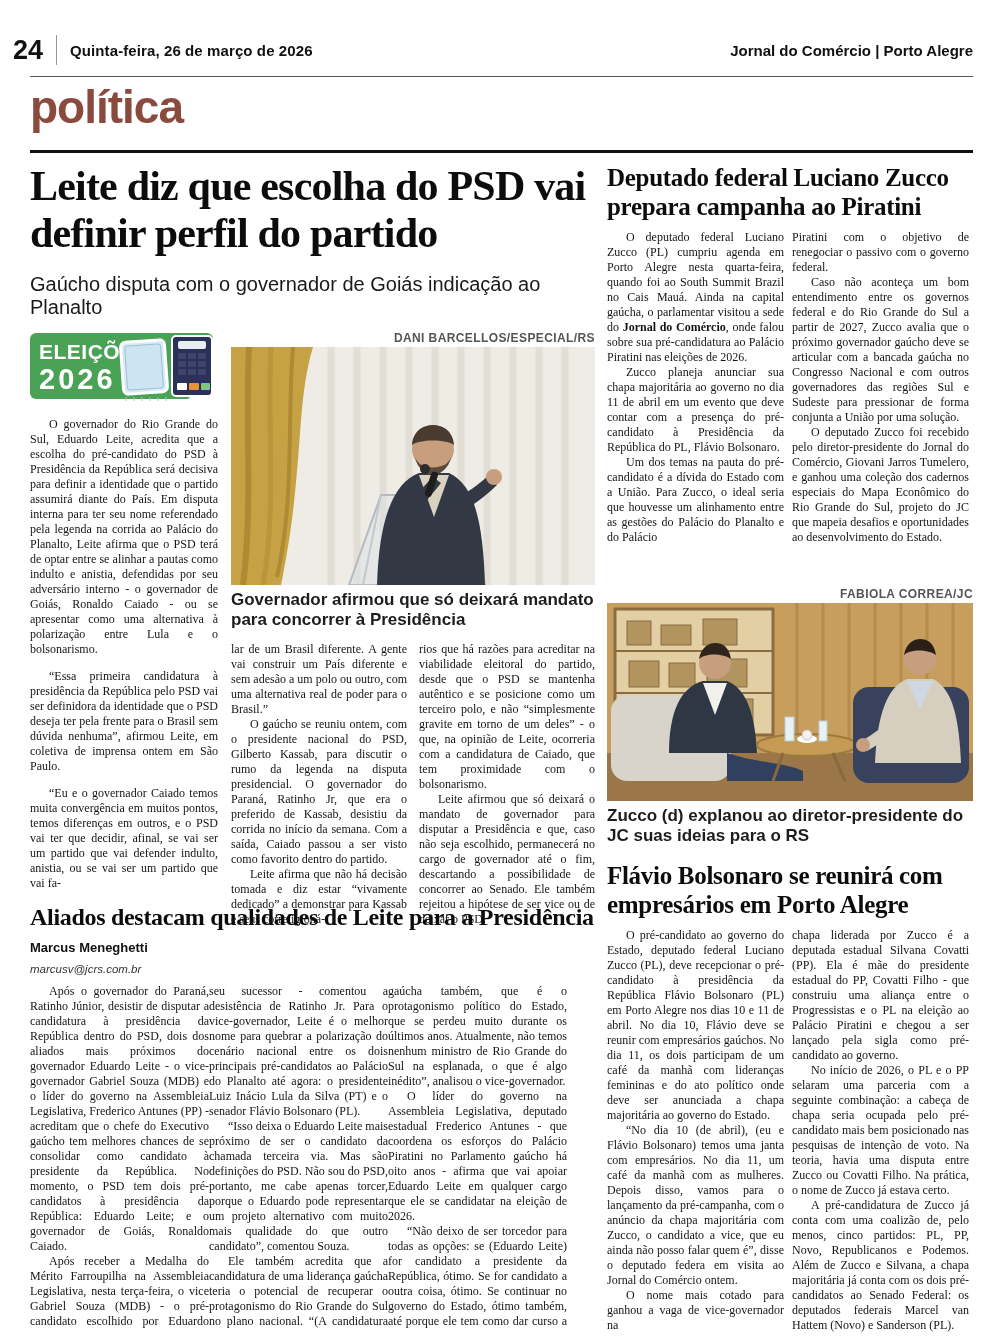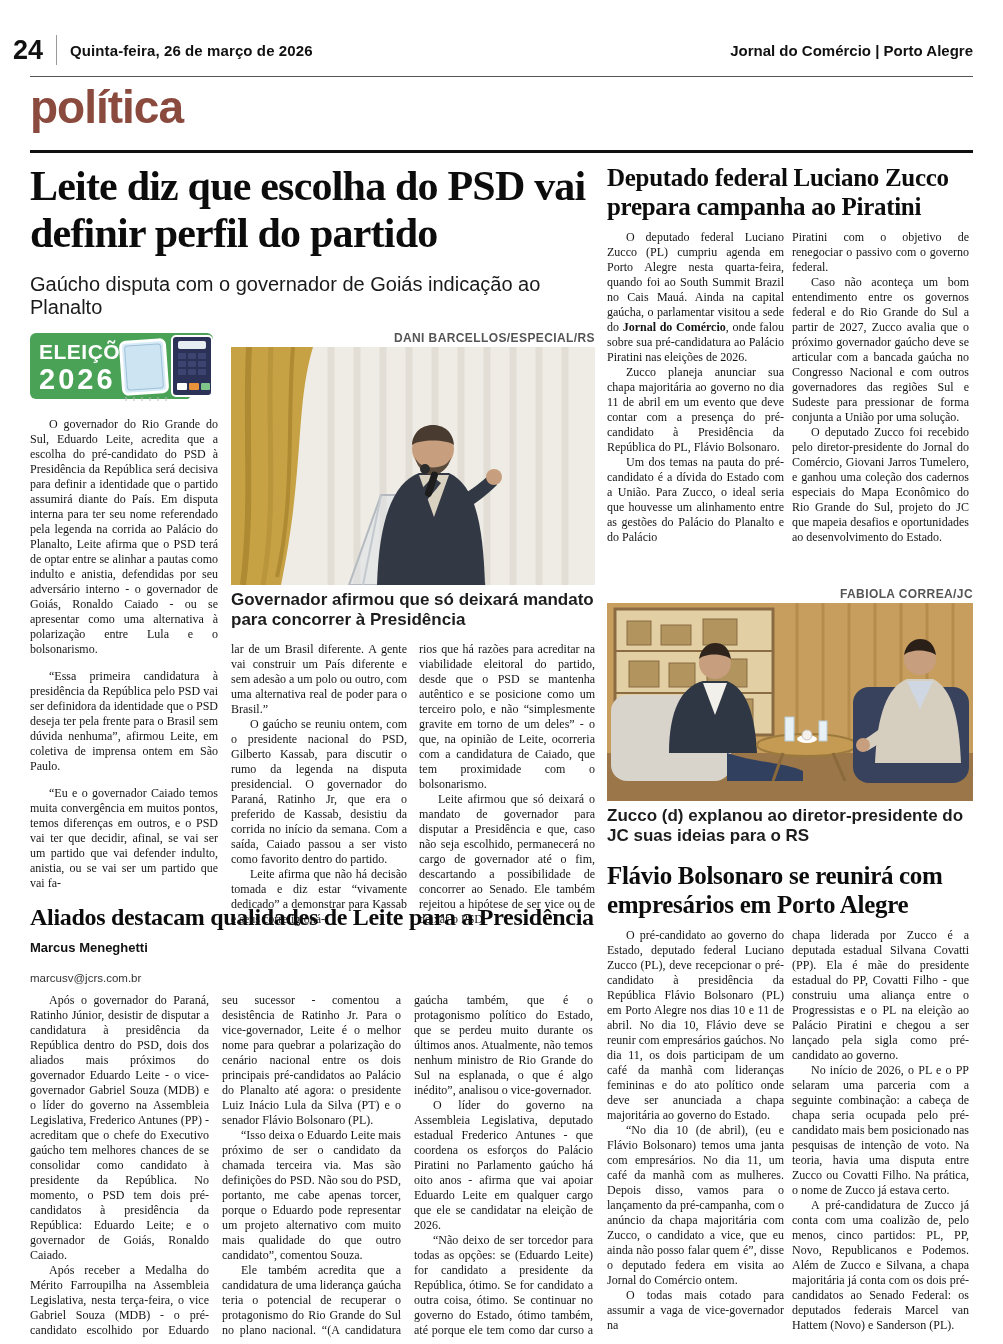--- a/index.html
+++ b/index.html
@@ -55,22 +55,22 @@
   .rightblock .credit { margin-top:5px; }
   .photo2 { width:366px; height:198px; display:block; margin-top:2px; }
   .rightblock h3 { font-size:25px; line-height:29px; font-weight:bold; margin-top:15px; letter-spacing:-0.3px; }
   .flavio-cols .col { width:177px; height:430px; }
 
   
   .bottomblock { position:absolute; left:30px; top:903px; width:565px; height:441px; overflow:hidden; }
   .bottomblock h2 { font-size:24px; line-height:28px; font-weight:bold; letter-spacing:-0.3px; }
   .byline { margin-top:9px; font-family:"Liberation Sans", sans-serif; }
   .byline .bname { font-size:13px; font-weight:bold; color:#111; }
-  .byline .bmail { font-size:11.5px; color:#333; margin-top:17px; }
-  .cols3 { display:flex; gap:13px; margin-top:9px; }
+  .byline .bmail { font-size:11.5px; color:#333; margin-top:8px;font-style:italic; }
+  .cols3 { display:flex; margin-top:9px; }
   .cols3 .col { width:179px; height:345px; }
 </style>
 </head>
 <body>
 
 <div class="page">
 
   <div class="hdr">
     <span class="pnum">24</span>
     <span class="vdiv"></span>
@@ -253,21 +253,21 @@
       <circle cx="313" cy="56" r="16" fill="#c79e7e"></circle>
       <path d="M297,52 C299,40 307,36 313,36 C321,36 327,40 329,52 C321,46 303,46 297,52 Z" fill="#2a2018"></path>
     </svg>
     <div class="caption">Zucco (d) explanou ao diretor-presidente do JC suas ideias para o RS</div>
 
     <h3>Flávio Bolsonaro se reunirá com empresários em Porto Alegre</h3>
     <div class="cols2R flavio-cols">
       <div class="col">
           <p class="para ind"><span>O pré-candidato ao governo do Estado, deputado federal Luciano Zucco (PL), deve recepcionar o pré-candidato à presidência da República Flávio Bolsonaro (PL) em Porto Alegre nos dias 10 e 11 de abril. No dia 10, Flávio deve se reunir com empresários gaúchos. No dia 11, os dois participam de um café da manhã com lideranças femininas e do ato político onde deve ser anunciada a chapa majoritária ao governo do Estado.</span></p>
           <p class="para ind"><span>“No dia 10 (de abril), (eu e Flávio Bolsonaro) temos uma janta com empresários. No dia 11, um café da manhã com as mulheres. Depois disso, vamos para o lançamento da pré-campanha, com o anúncio da chapa majoritária com Zucco, o candidato a vice, que eu ainda não posso falar quem é”, disse o deputado federa em visita ao Jornal do Comércio ontem.</span></p>
-          <p class="para ind"><span>O todas mais cotado para assumir a vaga de vice-governador na</span></p>
+          <p class="para ind"><span>O nome mais cotado para ganhou a vaga de vice-governador na</span></p>
         </div>
       <div class="col">
           <p class="para"><span>chapa liderada por Zucco é a deputada estadual Silvana Covatti (PP). Ela é mãe do presidente estadual do PP, Covatti Filho - que construiu uma aliança entre o Progressistas e o PL na eleição ao Palácio Piratini e chegou a ser lançado pela sigla como pré-candidato ao governo.</span></p>
           <p class="para ind"><span>No início de 2026, o PL e o PP selaram uma parceria com a seguinte combinação: a cabeça de chapa seria ocupada pelo pré-candidato mais bem posicionado nas pesquisas de intenção de voto. Na teoria, havia uma disputa entre Zucco ou Covatti Filho. Na prática, o nome de Zucco já estava certo.</span></p>
           <p class="para ind"><span>A pré-candidatura de Zucco já conta com uma coalizão de, pelo menos, cinco partidos: PL, PP, Novo, Republicanos e Podemos. Além de Zucco e Silvana, a chapa majoritária já conta com os dois pré-candidatos ao Senado Federal: os deputados federais Marcel van Hattem (Novo) e Sanderson (PL).</span></p>
         </div>
     </div>
   </div>
 
   <div class="bottomblock">

